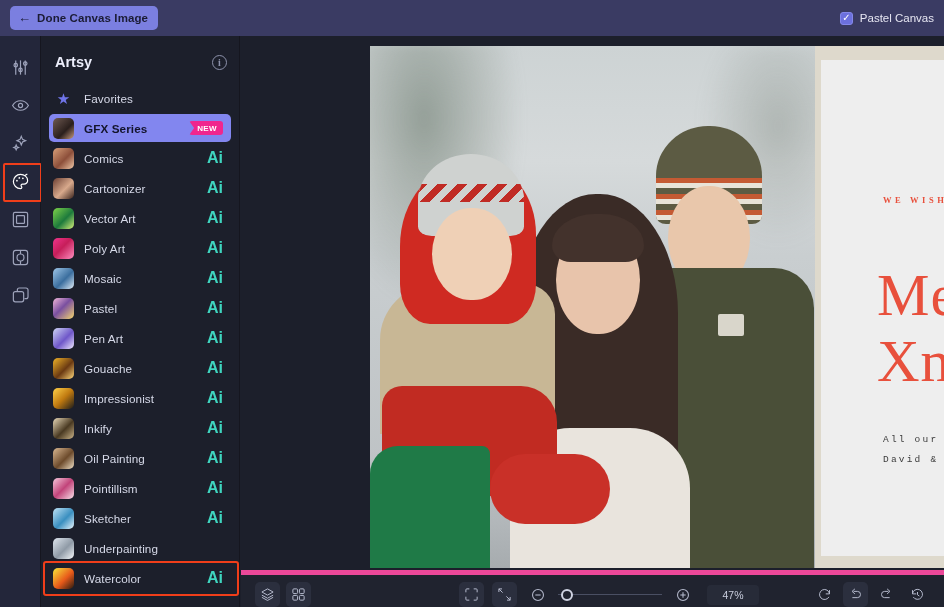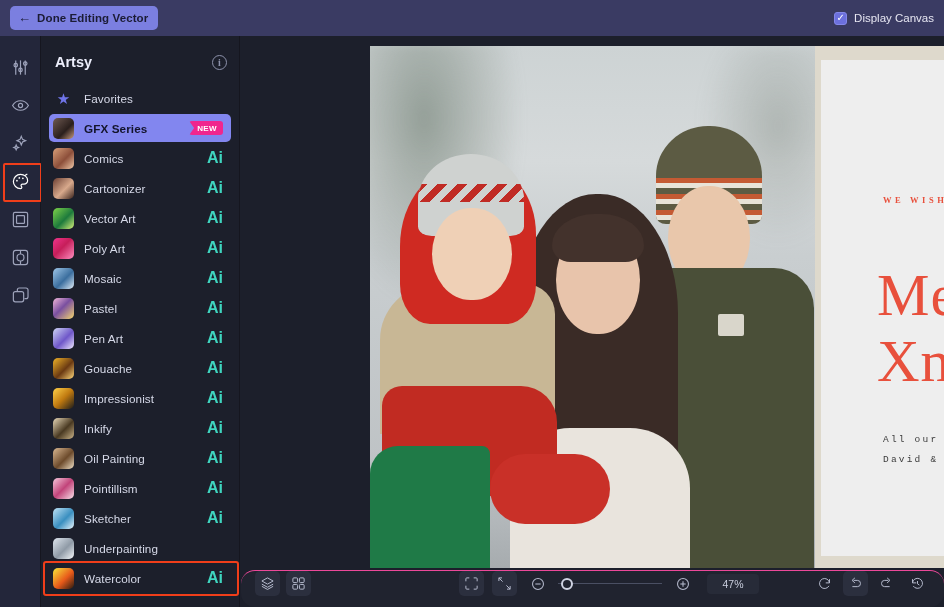--- a/index.html
+++ b/index.html
@@ -257,22 +257,22 @@
   }
   .boy-zip {
     left: 300px; top: 250px; width: 3px; height: 200px;
     background: #3a3e2d;
   }
 
   
   .bottombar {
     position: absolute; left: 241px; top: 570px; width: 703px; height: 37px;
     background: #20232f;
-    border-top: 1px solid #ec4899;
-    display: flex; align-items: flex-start; border-radius: 14px;
+    border-top: 5px solid #ec4899;
+    display: flex; align-items: flex-end;
   }
   .bb-btn {
     width: 25px; height: 25px; border-radius: 5px;
     display: flex; align-items: center; justify-content: center;
     cursor: pointer;
   }
   .bb-btn.filled { background: #2b2f3e; }
   .bb-btn svg { stroke: #b4b9cc; fill: none; stroke-width: 1.6; }
   .bb-left { display: flex; gap: 6px; padding-left: 14px; }
   .bb-center {
@@ -298,25 +298,25 @@
   }
 </style>
 </head>
 <body>
 
 <div class="app">
 
   <div class="topbar">
     <div class="done-btn">
       <span class="arrow">←</span>
-      <span>Done Editing Vector</span>
+      <span>Done Canvas Image</span>
     </div>
     <div class="display-canvas">
       <span class="cb">✓</span>
-      <span>Display Canvas</span>
+      <span>Pastel Canvas</span>
     </div>
   </div>
 
   <div class="rail">
     <div class="rail-btn">
       <svg width="19" height="19" viewBox="0 0 24 24">
         <line x1="6" y1="3" x2="6" y2="21"></line>
           <line x1="12" y1="3" x2="12" y2="21"></line>
           <line x1="18" y1="3" x2="18" y2="21"></line>
         <circle cx="6" cy="9" r="2.2"></circle>

